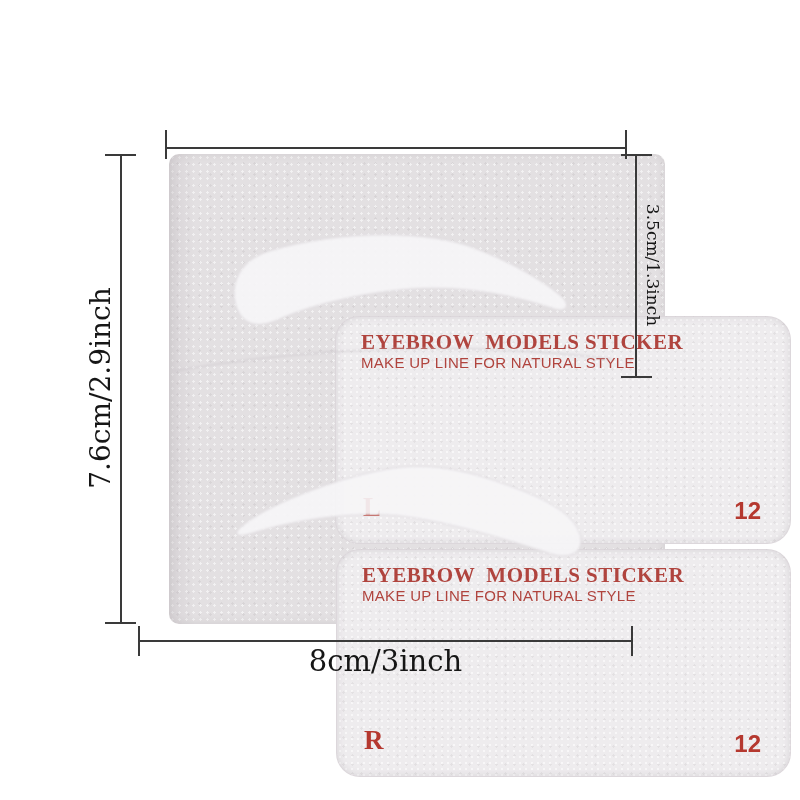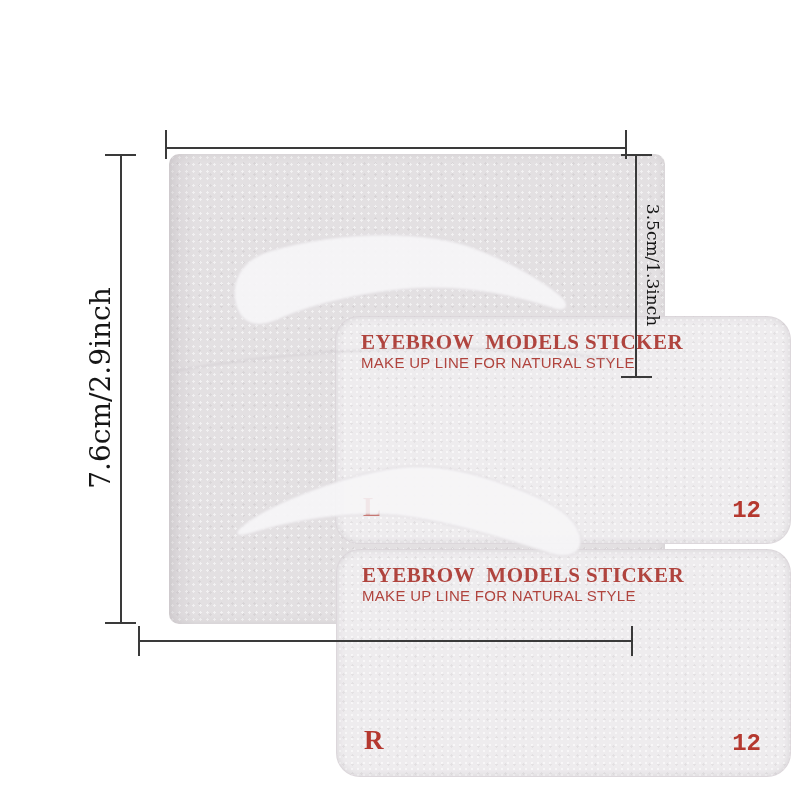--- a/index.html
+++ b/index.html
@@ -31,21 +31,21 @@
   .panel-title{position:absolute;left:25px;top:13px;
                font-family:"Liberation Serif",serif;font-weight:700;font-size:21px;
                letter-spacing:.5px;color:var(--title-red,#b0443e);white-space:pre;}
   .panel-subtitle{position:absolute;left:25px;top:37px;
                font-family:"Liberation Sans",sans-serif;font-weight:400;font-size:15px;
                letter-spacing:.3px;color:var(--title-red,#b0443e);white-space:nowrap;}
   .side-label{position:absolute;left:27px;bottom:22px;
                font-family:"Liberation Serif",serif;font-weight:700;font-size:27px;
                color:var(--label-red,#b5382f);line-height:1;}
   .style-number{position:absolute;right:29px;bottom:20px;
-               font-family:Liberation Mono, monospace;font-weight:700;font-size:24px;
+               font-family:Liberation Sans, sans-serif;font-weight:700;font-size:24px;
                color:var(--label-red,#b5382f);line-height:1;}
 
   
   .overlay-svg{position:absolute;left:0;top:0;pointer-events:none;}
   .brow{fill:var(--brow,#f6f5f7);stroke:var(--brow-edge,#dcd8dc);stroke-width:1;fill-opacity:.92;}
   .faint-arc{fill:none;stroke:rgba(200,195,200,.55);stroke-width:1.5;}
 
   
   .dim-line,.dim-tick{position:absolute;background:var(--dim-line,#3a3a3a);}
   .dim-label{position:absolute;color:var(--dim-text,#161616);
@@ -103,17 +103,18 @@
   <div class="dim-label right">3.5cm/1.3inch</div>
   <div class="dim-line" style="left:635px;top:154px;width:2px;height:224px;"></div>
   <div class="dim-tick" style="left:621px;top:154px;width:31px;height:2px;"></div>
   <div class="dim-tick" style="left:621px;top:376px;width:31px;height:2px;"></div>
 
   <div class="dim-label left">7.6cm/2.9inch</div>
   <div class="dim-line" style="left:120px;top:154px;width:2px;height:470px;"></div>
   <div class="dim-tick" style="left:105px;top:154px;width:31px;height:2px;"></div>
   <div class="dim-tick" style="left:105px;top:622px;width:31px;height:2px;"></div>
 
+  <div class="dim-label bottom">8cm/3inch</div>
   <div class="dim-line" style="left:139px;top:640px;width:493px;height:2px;"></div>
   <div class="dim-tick" style="left:138px;top:626px;width:2px;height:30px;"></div>
   <div class="dim-tick" style="left:631px;top:626px;width:2px;height:30px;"></div>
 
 </div>
 
 </body></html>

